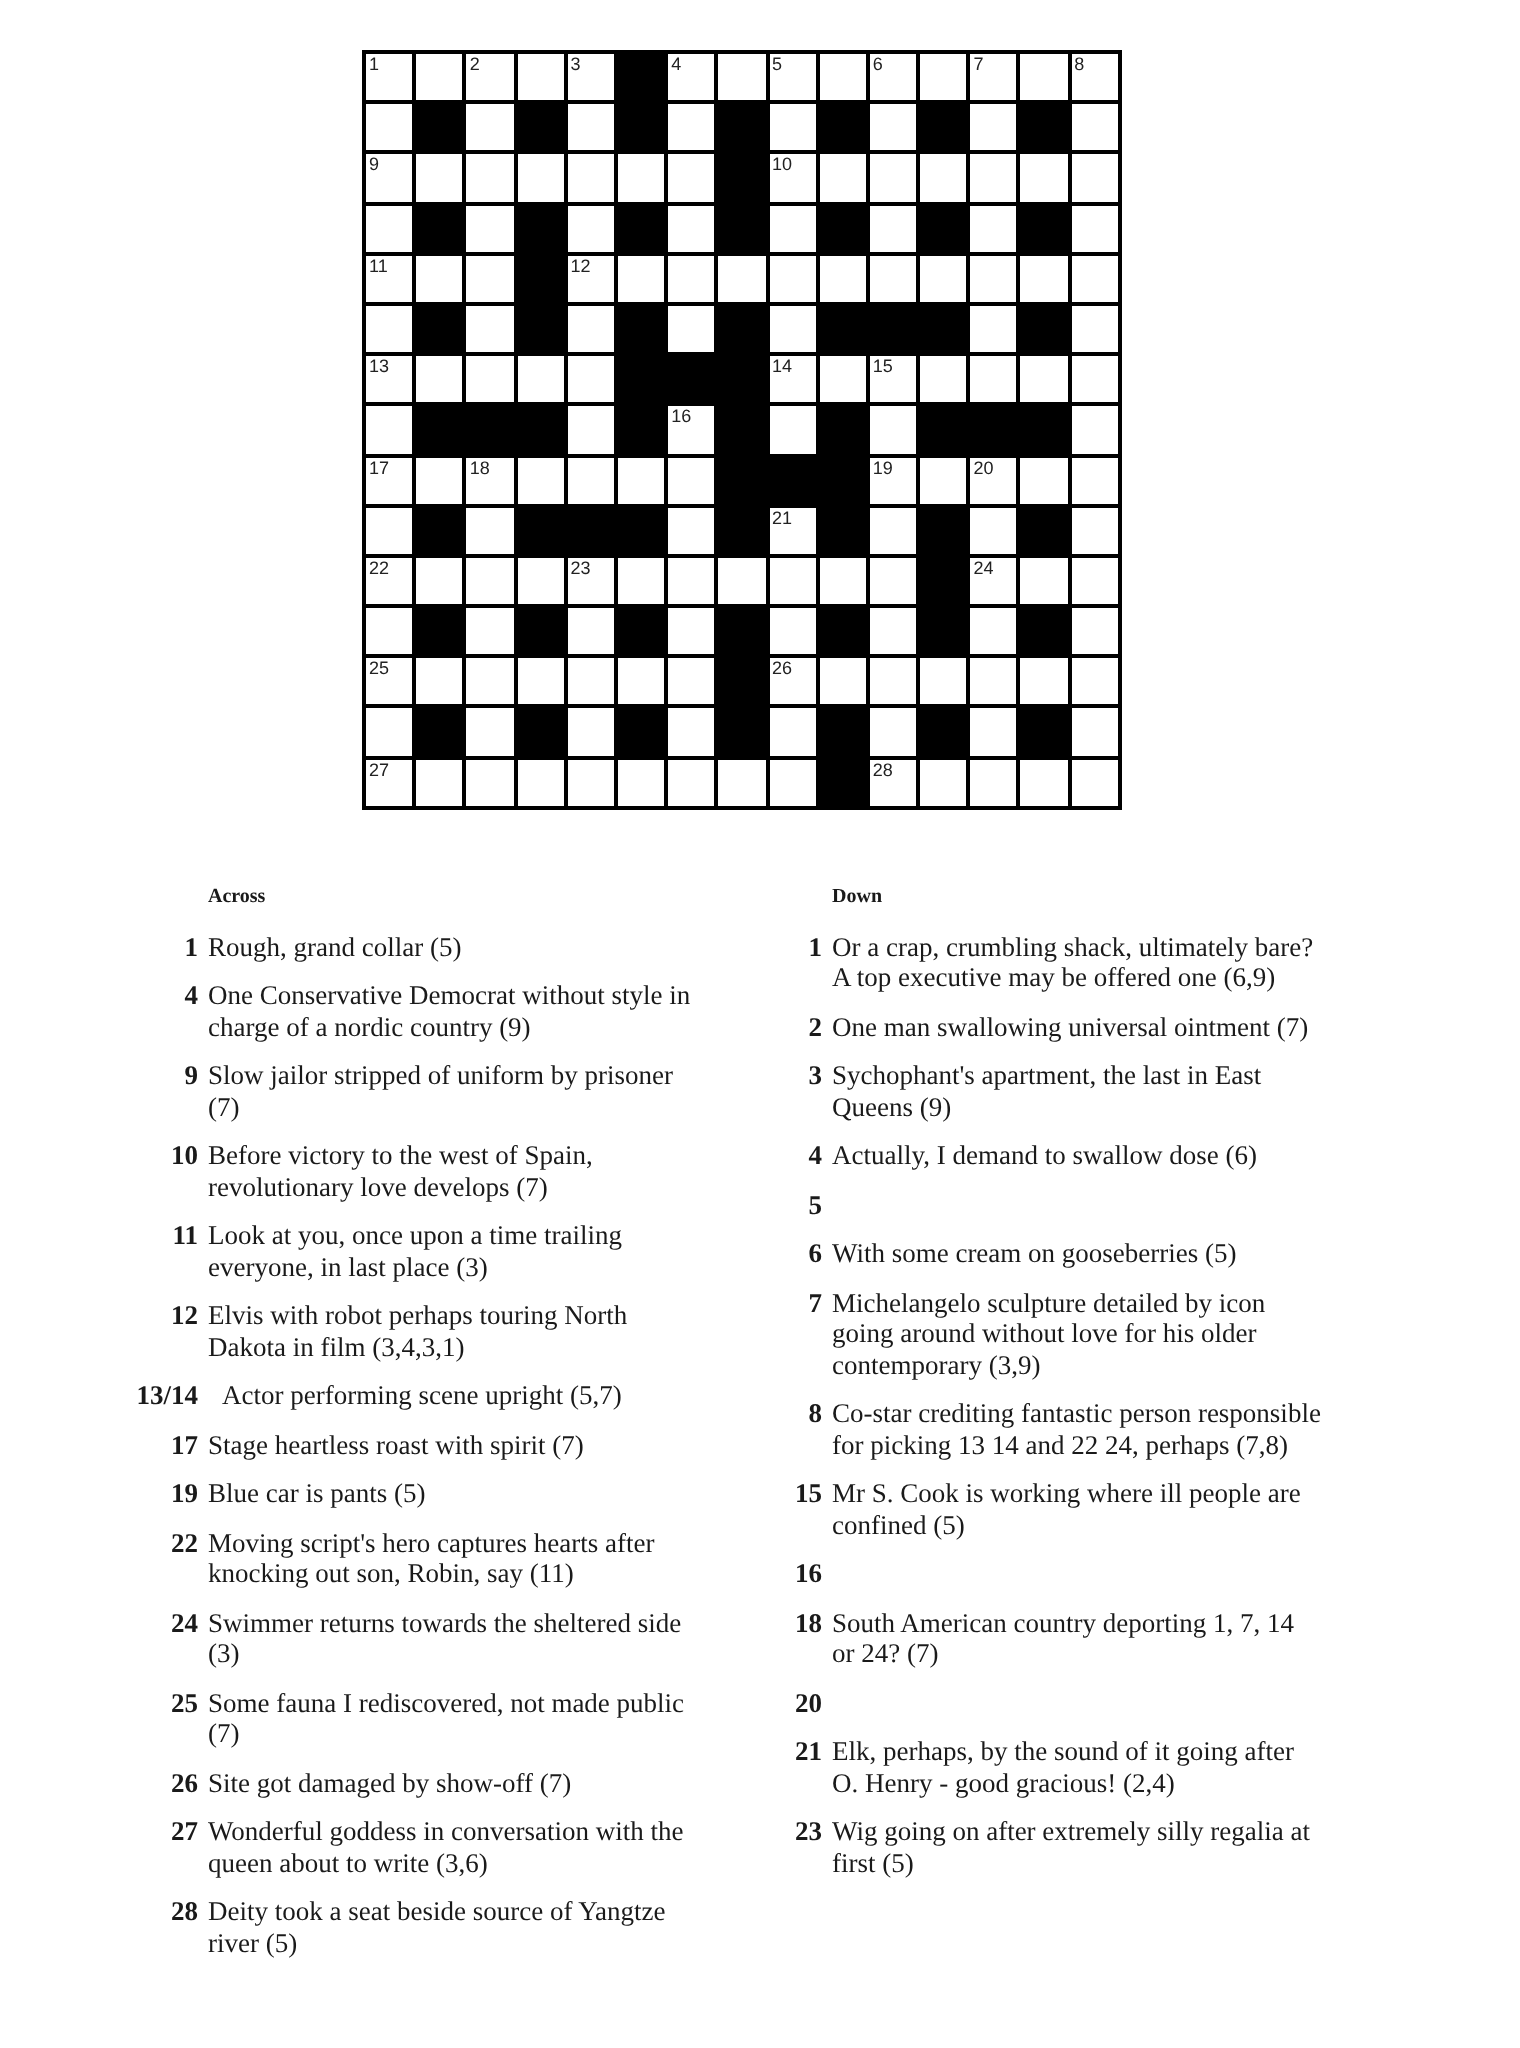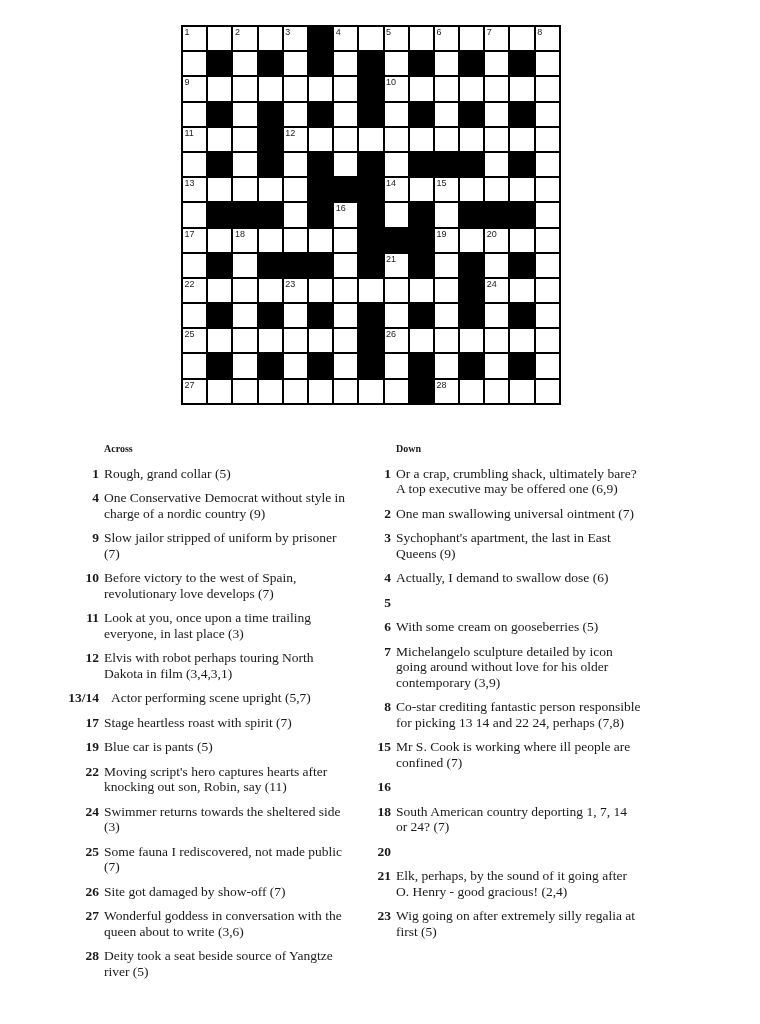--- a/index.html
+++ b/index.html
@@ -18,21 +18,21 @@
   .cell{background:#fff;position:relative;}
   .cell.black{background:#000;}
   .cnum{
     position:absolute;top:0;left:1.5px;
     font-family:"Liberation Sans",sans-serif;
     font-size:9px;line-height:10px;color:#222;
   }
   
   .clue-col{position:absolute;top:441px;font-size:13.5px;line-height:15.5px;}
   .clue-col.across{left:64px;width:322px;}
-  .clue-col.down{left:356px;width:330px;}
+  .clue-col.down{left:376px;width:330px;}
   .clue-title{font-weight:bold;margin:0 0 9px 40px;font-size:10px;line-height:15.5px;}
   .clue{display:flex;margin-bottom:9px;}
   .clue-num{flex:none;min-width:35px;text-align:right;font-weight:bold;margin-right:5px;}
   .clue-num.wide{margin-right:12px;}
   .clue-text{white-space:pre-line;}
 </style>
 </head>
 <body>
 
 <div class="page">
@@ -432,21 +432,21 @@
 contemporary (3,9)</span>
         </div>
         <div class="clue">
           <span class="clue-num">8</span>
           <span class="clue-text">Co-star crediting fantastic person responsible
 for picking 13 14 and 22 24, perhaps (7,8)</span>
         </div>
         <div class="clue">
           <span class="clue-num">15</span>
           <span class="clue-text">Mr S. Cook is working where ill people are
-confined (7)</span>
+confined (5)</span>
         </div>
         <div class="clue">
           <span class="clue-num">16</span>
         </div>
         <div class="clue">
           <span class="clue-num">18</span>
           <span class="clue-text">South American country deporting 1, 7, 14
 or 24? (7)</span>
         </div>
         <div class="clue">

